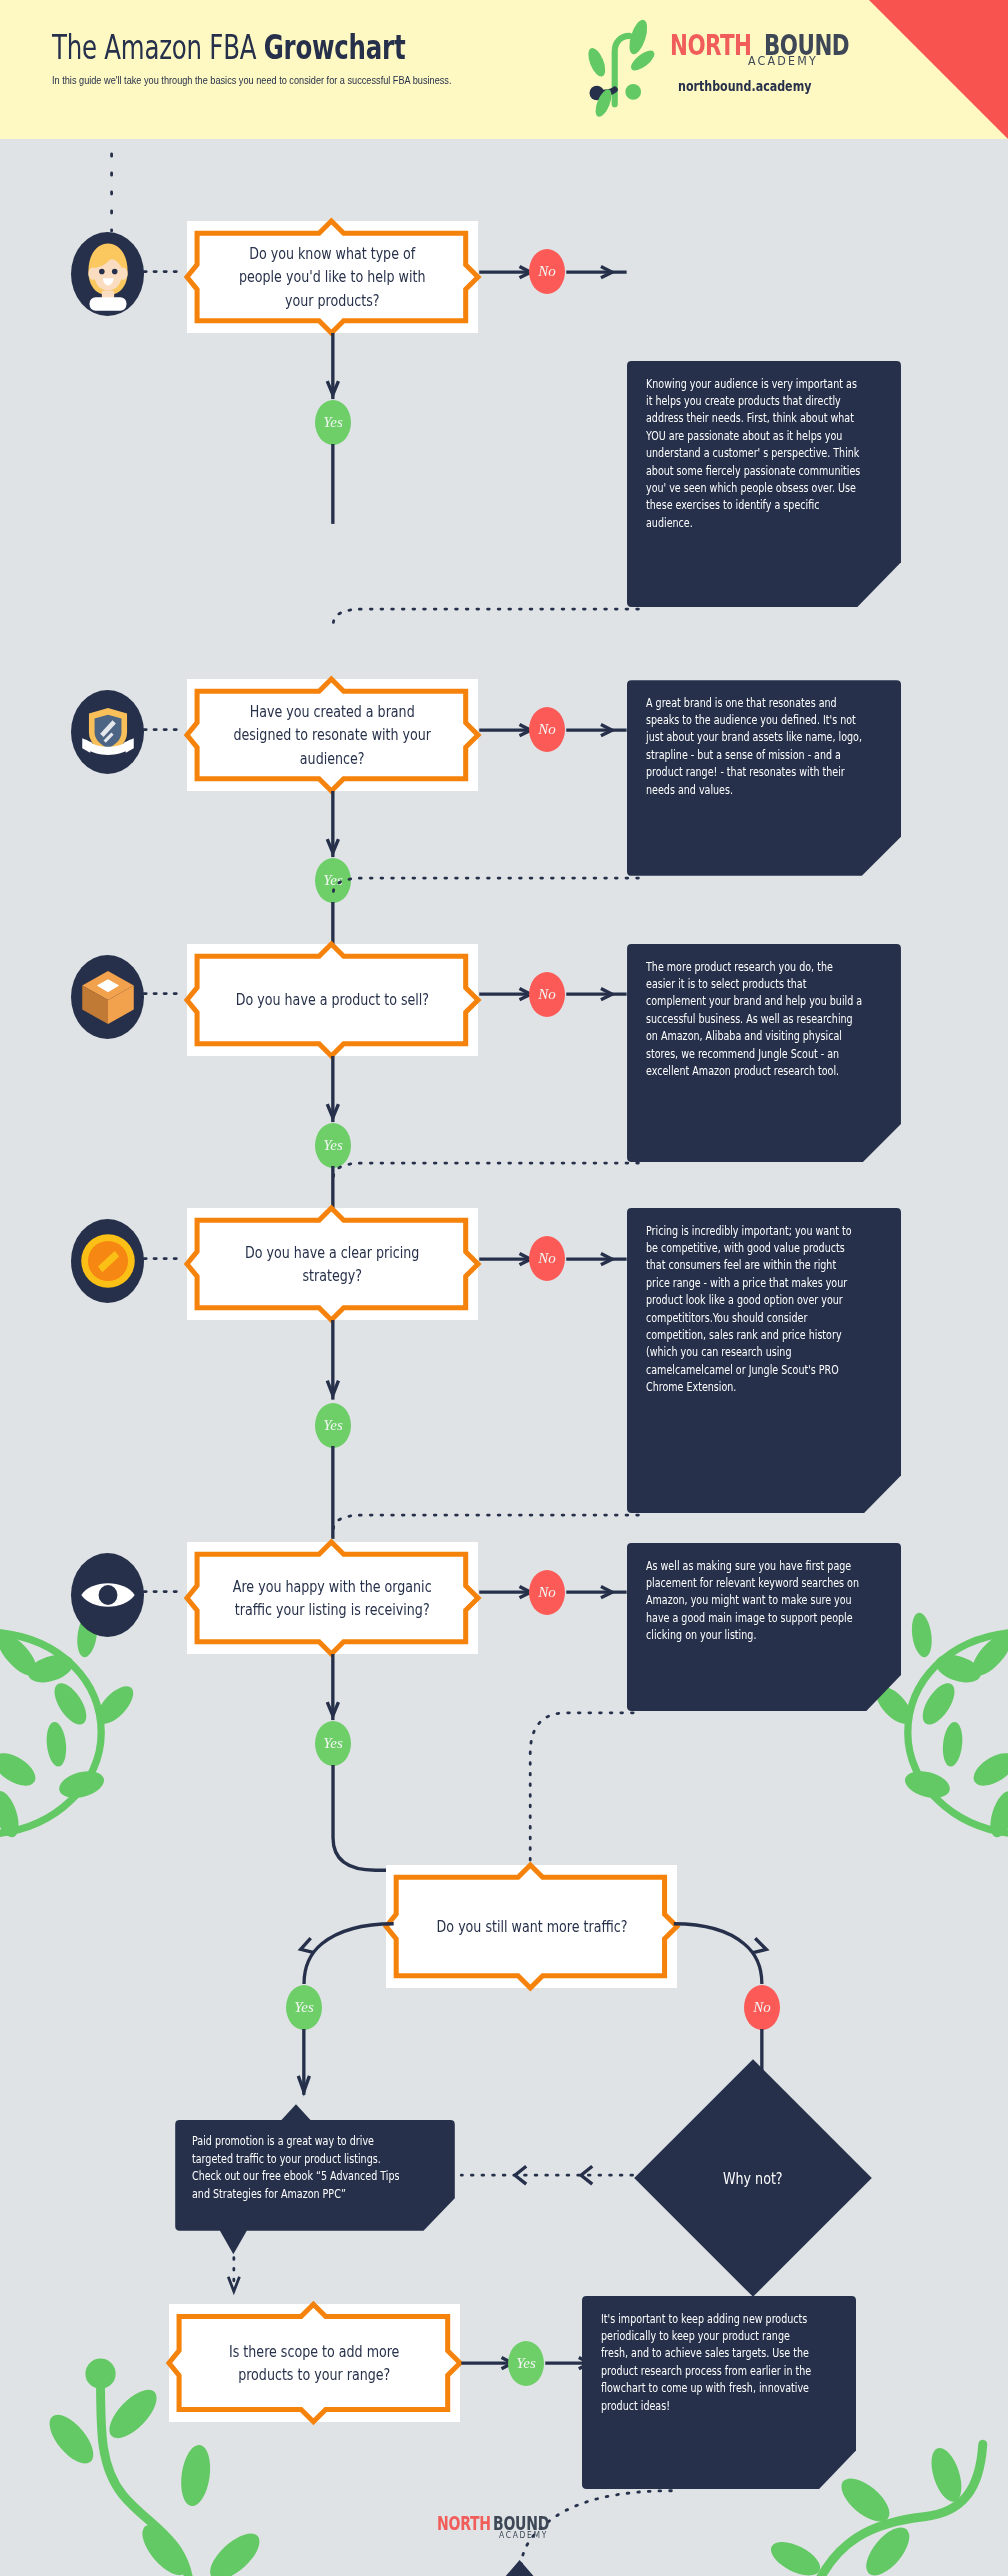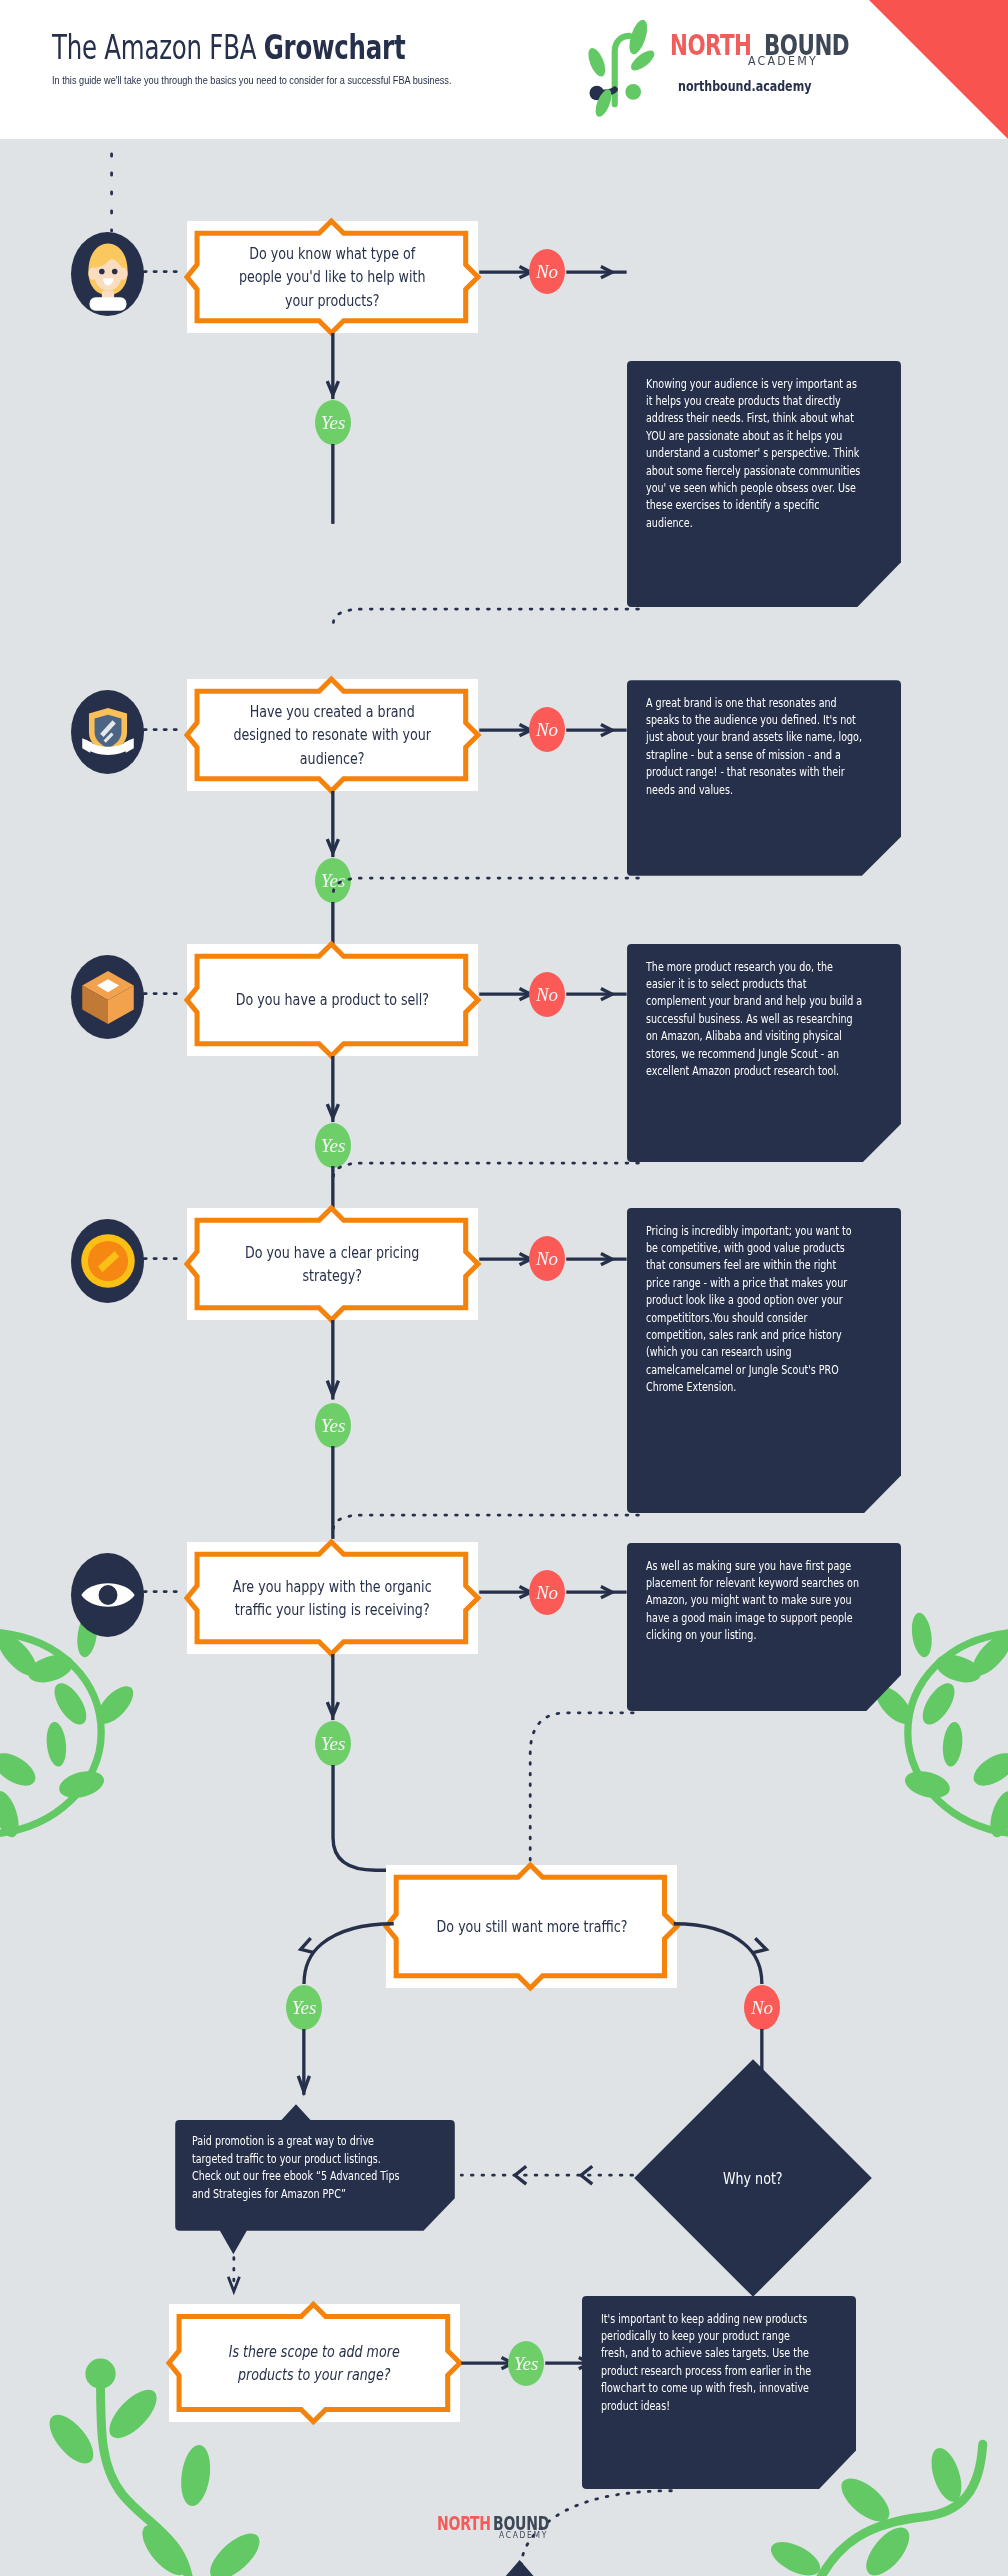--- a/index.html
+++ b/index.html
@@ -10,21 +10,21 @@
     font-family: "Liberation Sans", sans-serif;
     position: relative;
     overflow: hidden;
   }
 
   
   .header {
     position: absolute;
     left: 0; top: 0;
     width: 1008px; height: 139px;
-    background: #ffffff;
+    background: #fef9c3;
     overflow: hidden;
   }
   .header-corner {
     position: absolute;
     right: 0; top: 0;
     width: 0; height: 0;
     border-top: 139px solid #f9534f;
     border-left: 139px solid transparent;
   }
   .header-title {
@@ -148,21 +148,21 @@
   }
 
   
   .pill {
     position: absolute;
     width: 36px; height: 45px;
     border-radius: 50%;
     display: flex; align-items: center; justify-content: center;
     font-family: "Liberation Serif", serif;
     font-style: italic;
-    font-size: 19px;
+    font-size: 15px;
     color: #f3f6f4;
   }
   .pill.yes { background: #6ecf69; }
   .pill.no  { background: #fb5a56; }
 
   
   .diamond {
     position: absolute;
     background: #26304a;
     transform: rotate(45deg);
@@ -631,21 +631,21 @@
     <line x1="348" y1="20" x2="4" y2="20" stroke="#26304a" stroke-width="5" stroke-dasharray="3 16" stroke-linecap="round"></line>
     <path d="M120 4 L100 20 L120 36" fill="none" stroke="#26304a" stroke-width="6"></path>
     <path d="M238 4 L218 20 L238 36" fill="none" stroke="#26304a" stroke-width="6"></path>
   </svg>
 
   <svg class="deco" style="left:226px; top:2061px;" width="15.7" height="90" viewBox="0 0 28 160">
     <line x1="14" y1="0" x2="14" y2="132" stroke="#26304a" stroke-width="5" stroke-dasharray="3 16" stroke-linecap="round"></line>
     <path d="M4 110 L14 136 L24 110" fill="none" stroke="#26304a" stroke-width="5"></path>
   </svg>
 
-  <div class="qcard" style="left:169px; top:2150px; height:118px;font-style:italic;">
+  <div class="qcard" style="left:169px; top:2150px; height:118px;">
     <svg class="qframe" width="291" height="118" viewBox="0 0 520 210">
       <path d="M18 22 L236 22 L258 0 L280 22 L498 22 L498 83 L520 105 L498 127 L498 188 L280 188 L258 210 L236 188 L18 188 L18 127 L0 105 L18 83 Z" fill="none" stroke="#f5820b" stroke-width="9"></path>
     </svg>
     <div class="qcard-inner">
       <div class="qtext">Is there scope to add more products to your range?</div>
     </div>
   </div>
 
   <svg class="deco" style="left:461px; top:2203px;" width="62" height="12.3" viewBox="0 0 110 22">
     <line x1="0" y1="11" x2="100" y2="11" stroke="#26304a" stroke-width="6"></line>

